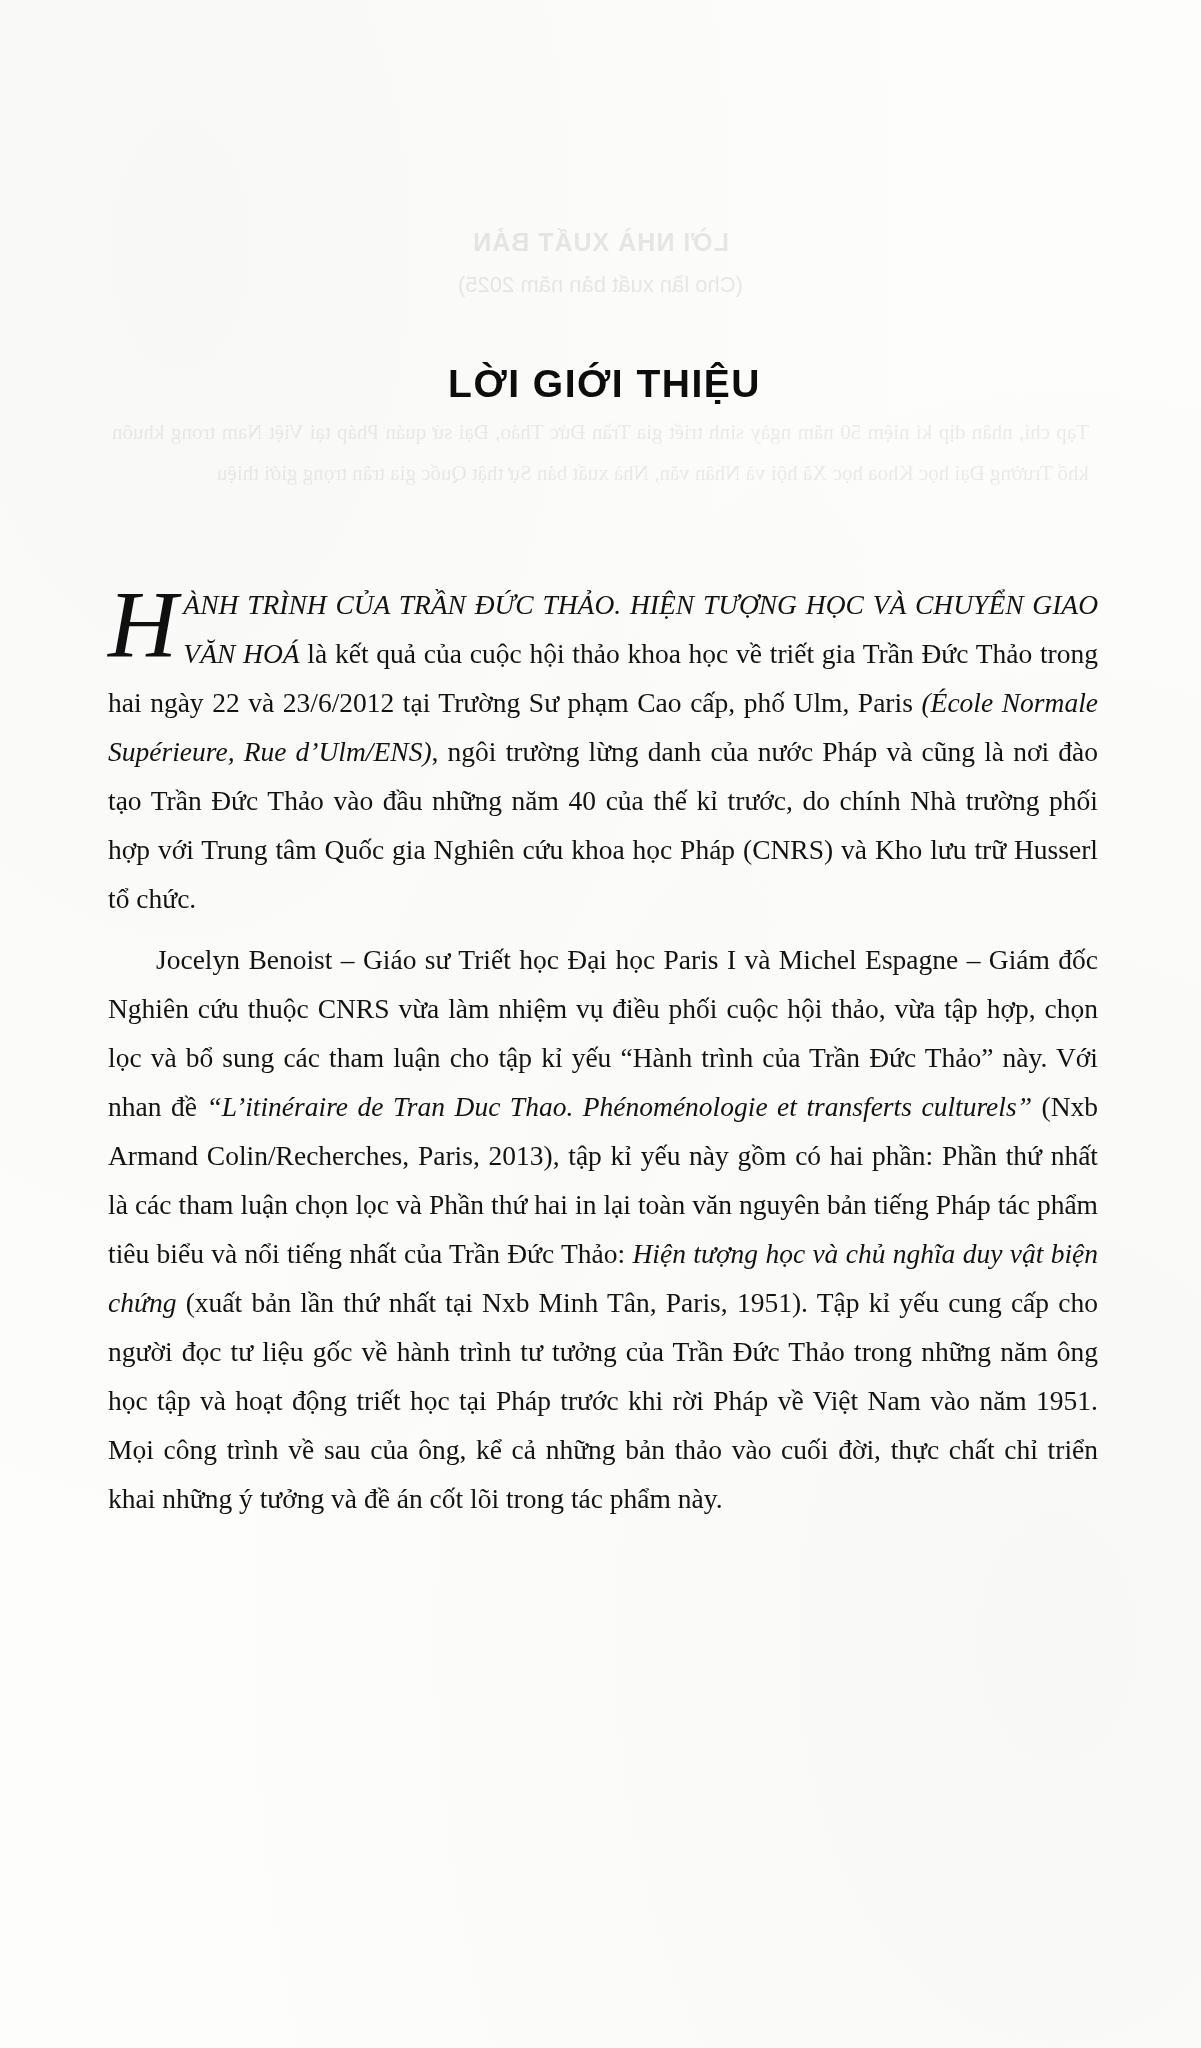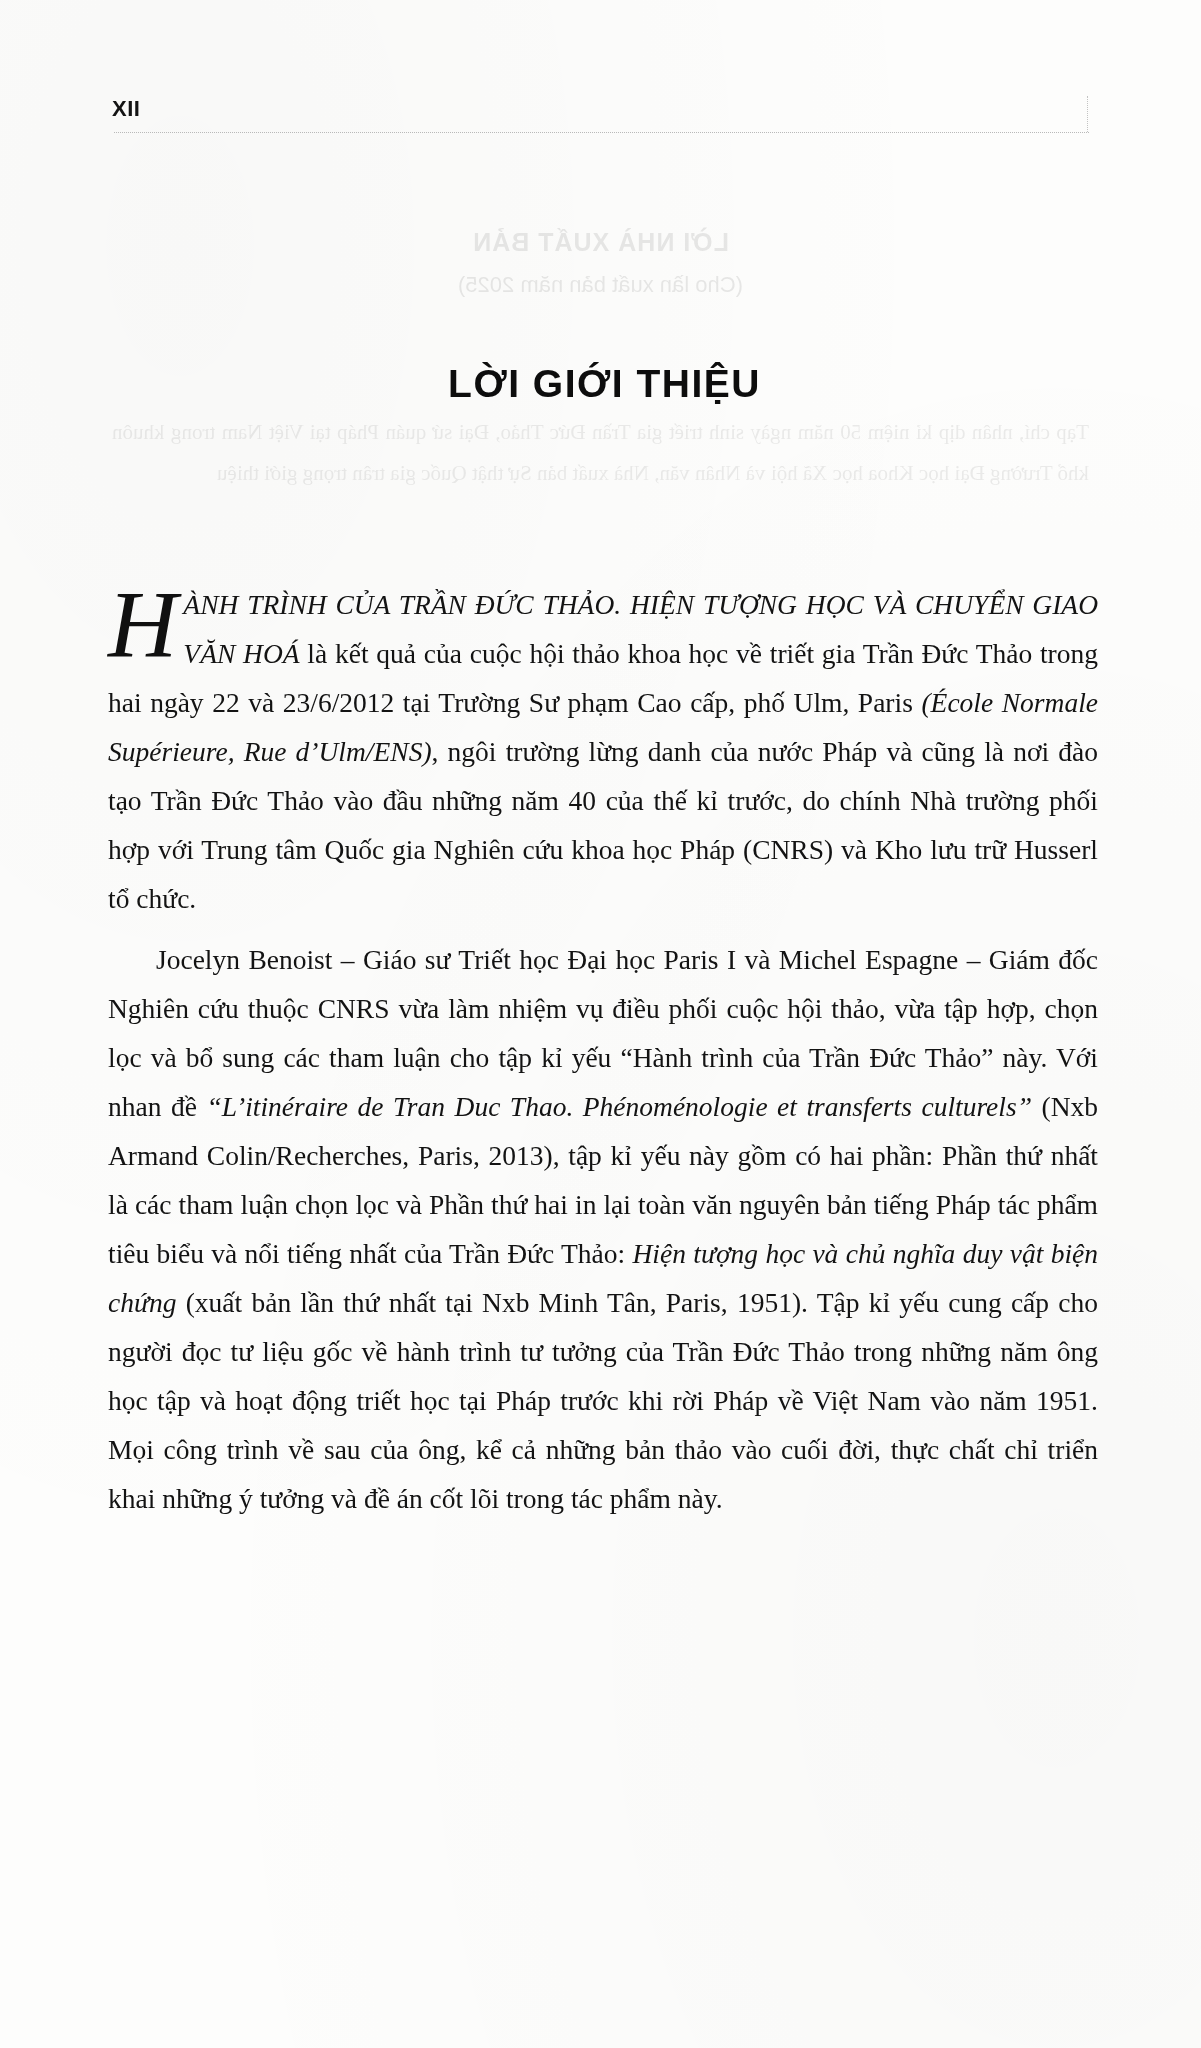--- a/index.html
+++ b/index.html
@@ -158,25 +158,20 @@
 </style>
 </head>
 <body>
 
 <div class="page">
 
   <div class="bleed bleed-title">LỜI NHÀ XUẤT BẢN</div>
   <div class="bleed bleed-sub">(Cho lần xuất bản năm 2025)</div>
   <div class="bleed-par">Tạp chí, nhân dịp kỉ niệm 50 năm ngày sinh triết gia Trần Đức Thảo, Đại sứ quán Pháp tại Việt Nam trong khuôn khổ Trường Đại học Khoa học Xã hội và Nhân văn, Nhà xuất bản Sự thật Quốc gia trân trọng giới thiệu</div>
 
-  <div class="header">
-    <div class="folio">XII</div>
-    <div class="header-rule"></div>
-    <div class="header-rule-tick"></div>
-  </div>
 
   <div class="doc-title">LỜI GIỚI THIỆU</div>
 
   <div class="body-block" id="body-block">
       <p class="para"><span class="dropcap">H</span><span class="it">ÀNH TRÌNH CỦA TRẦN ĐỨC THẢO. HIỆN TƯỢNG HỌC VÀ CHUYỂN GIAO VĂN HOÁ</span><span class=""> là kết quả của cuộc hội thảo khoa học về triết gia Trần Đức Thảo trong hai ngày 22 và 23/6/2012 tại Trường Sư phạm Cao cấp, phố Ulm, Paris </span><span class="it">(École Normale Supérieure, Rue d’Ulm/ENS)</span><span class="">, ngôi trường lừng danh của nước Pháp và cũng là nơi đào tạo Trần Đức Thảo vào đầu những năm 40 của thế kỉ trước, do chính Nhà trường phối hợp với Trung tâm Quốc gia Nghiên cứu khoa học Pháp (CNRS) và Kho lưu trữ Husserl tổ chức.</span></p>
       <p class="para indent"><span class="">Jocelyn Benoist – Giáo sư Triết học Đại học Paris I và Michel Espagne – Giám đốc Nghiên cứu thuộc CNRS vừa làm nhiệm vụ điều phối cuộc hội thảo, vừa tập hợp, chọn lọc và bổ sung các tham luận cho tập kỉ yếu “Hành trình của Trần Đức Thảo” này. Với nhan đề </span><span class="it">“L’itinéraire de Tran Duc Thao. Phénoménologie et transferts culturels”</span><span class=""> (Nxb Armand Colin/Recherches, Paris, 2013), tập kỉ yếu này gồm có hai phần: Phần thứ nhất là các tham luận chọn lọc và Phần thứ hai in lại toàn văn nguyên bản tiếng Pháp tác phẩm tiêu biểu và nổi tiếng nhất của Trần Đức Thảo: </span><span class="it">Hiện tượng học và chủ nghĩa duy vật biện chứng</span><span class=""> (xuất bản lần thứ nhất tại Nxb Minh Tân, Paris, 1951). Tập kỉ yếu cung cấp cho người đọc tư liệu gốc về hành trình tư tưởng của Trần Đức Thảo trong những năm ông học tập và hoạt động triết học tại Pháp trước khi rời Pháp về Việt Nam vào năm 1951. Mọi công trình về sau của ông, kể cả những bản thảo vào cuối đời, thực chất chỉ triển khai những ý tưởng và đề án cốt lõi trong tác phẩm này.</span></p>
     </div>
 
 </div>
 

